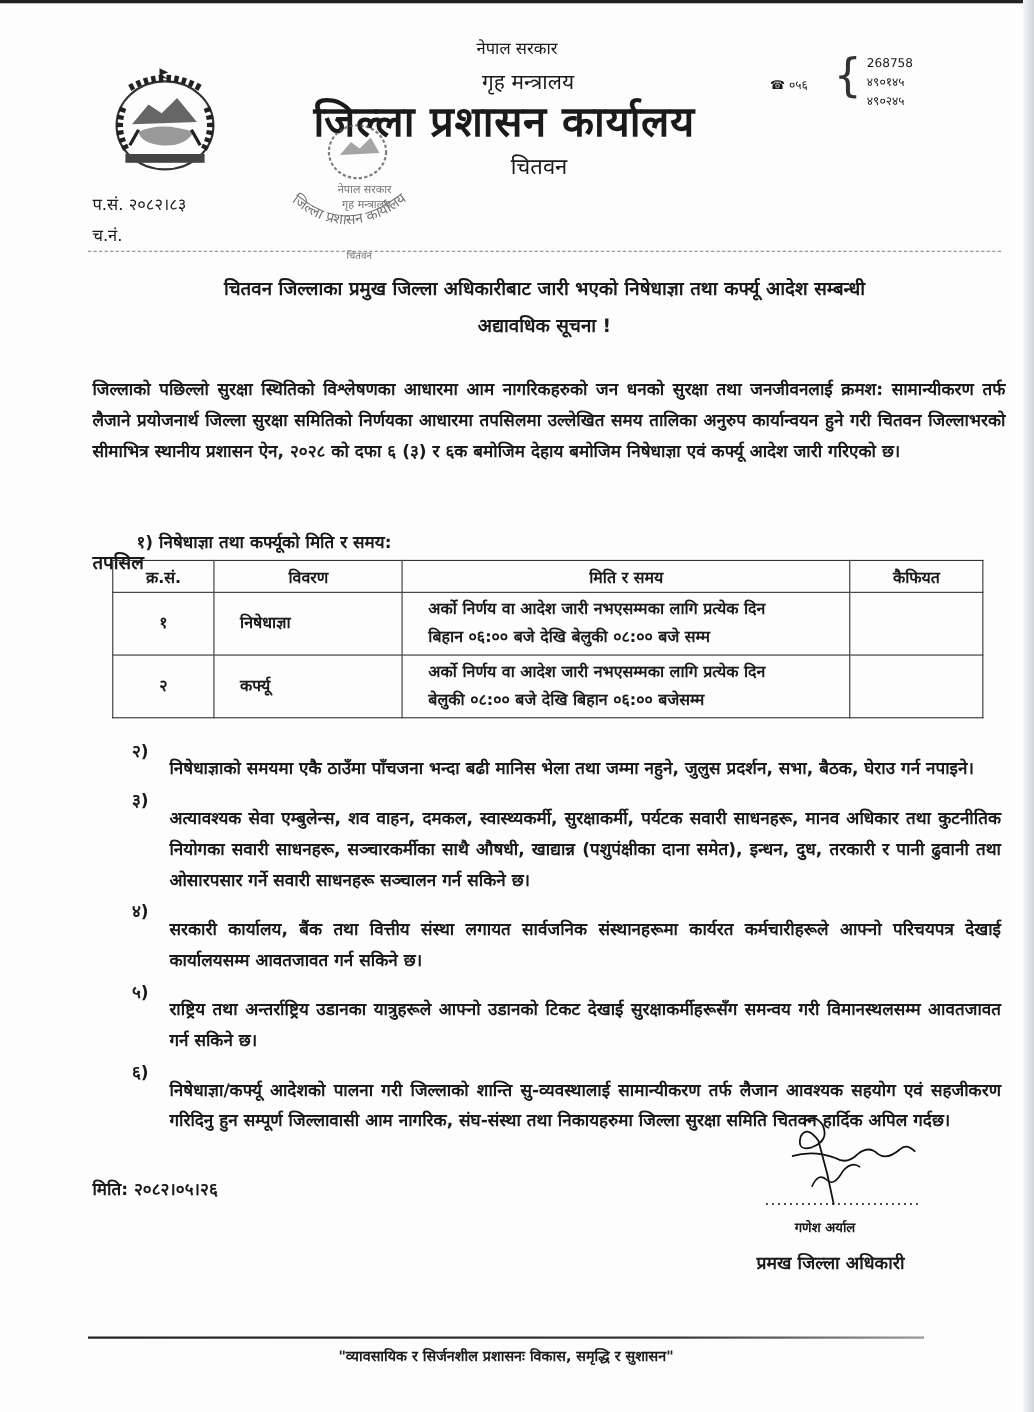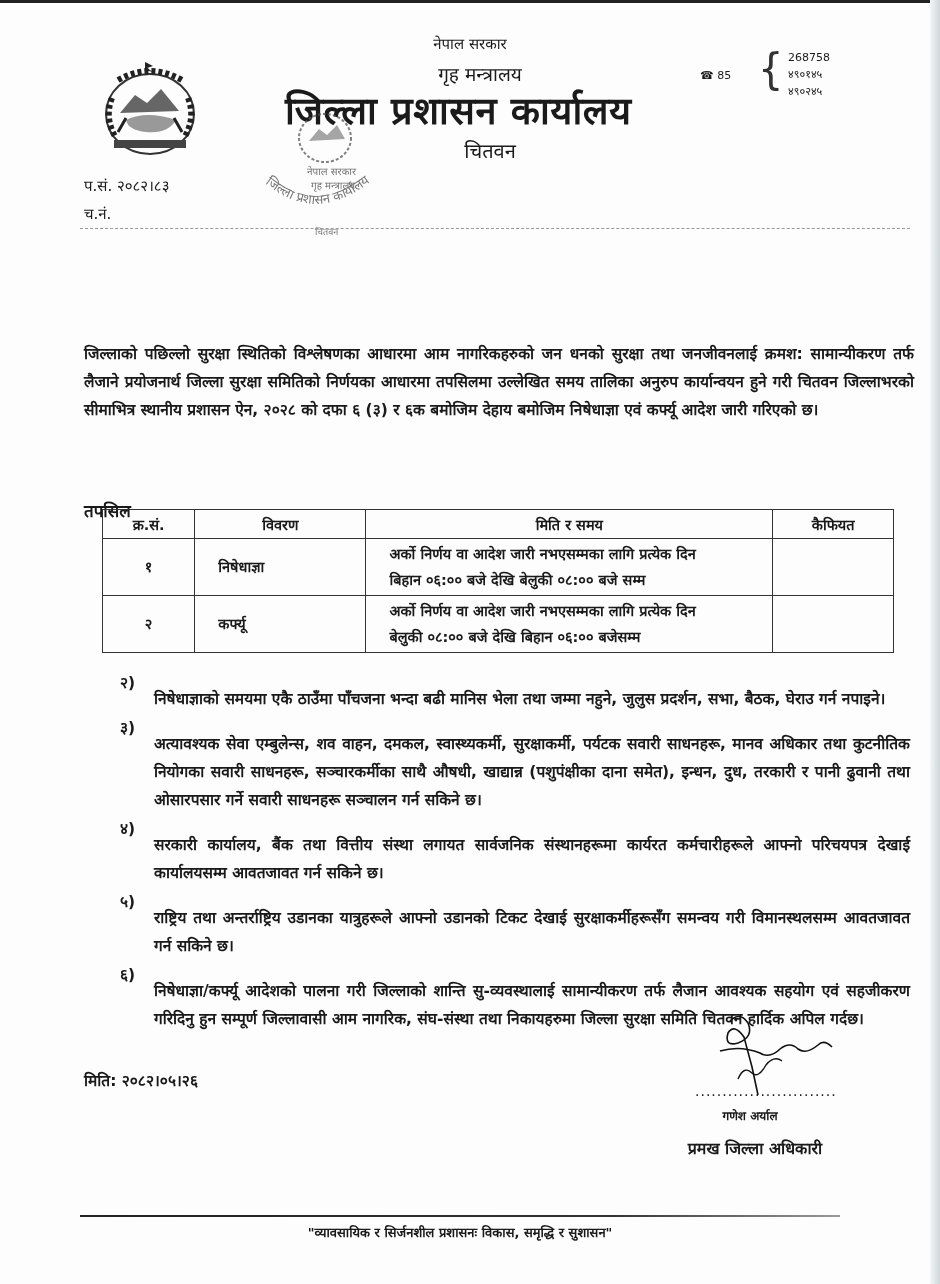--- a/index.html
+++ b/index.html
@@ -92,35 +92,43 @@
     <ellipse cx="70" cy="35" rx="26" ry="24" fill="none" stroke="#555" stroke-width="2" stroke-dasharray="3 2"></ellipse>
     <path d="M54 38 l10 -12 l8 6 l10 -10 l8 14z" fill="#888"></path>
     <text x="52" y="72" font-size="10" fill="#444" font-family="DejaVu Sans, sans-serif">नेपाल सरकार</text>
     <text x="56" y="86" font-size="10" fill="#444" font-family="DejaVu Sans, sans-serif">गृह मन्त्रालय</text>
     <path id="stampArc" d="M10 80 Q70 130 135 60" fill="none"></path>
     <text font-size="13" fill="#444" font-family="DejaVu Sans, sans-serif"><textPath href="#stampArc">जिल्ला प्रशासन कार्यालय</textPath></text>
     <text x="60" y="132" font-size="9" fill="#444" font-family="DejaVu Sans, sans-serif">चितवन</text>
   </svg>
 
   <div class="phone-block">
-    <span class="phone-prefix">☎ 85</span>
+    <span class="phone-prefix">☎ ०५६</span>
     <span class="brace">{</span>
     <div class="phone-list">
       <div>268758</div>
       <div>४९०१४५</div>
       <div>४९०२४५</div>
     </div>
   </div>
 
 
   <div class="header-rule"></div>
 
+  <div class="notice-title">
+    <div>चितवन जिल्लाका प्रमुख जिल्ला अधिकारीबाट जारी भएको निषेधाज्ञा तथा कर्फ्यू आदेश सम्बन्धी</div>
+    <div>अद्यावधिक सूचना !</div>
+  </div>
 
   <div class="intro">जिल्लाको पछिल्लो सुरक्षा स्थितिको विश्लेषणका आधारमा आम नागरिकहरुको जन धनको सुरक्षा तथा जनजीवनलाई क्रमश: सामान्यीकरण तर्फ लैजाने प्रयोजनार्थ जिल्ला सुरक्षा समितिको निर्णयका आधारमा तपसिलमा उल्लेखित समय तालिका अनुरुप कार्यान्वयन हुने गरी चितवन जिल्लाभरको सीमाभित्र स्थानीय प्रशासन ऐन, २०२८ को दफा ६ (३) र ६क बमोजिम देहाय बमोजिम निषेधाज्ञा एवं कर्फ्यू आदेश जारी गरिएको छ।</div>
   <div class="tapasil">तपसिल</div>
+  <div class="item1-head">
+    <span>१)</span>
+    <span>निषेधाज्ञा तथा कर्फ्यूको मिति र समय:</span>
+  </div>
 
   <table class="sched">
     <thead>
       <tr>
         <th class="c-sn">क्र.सं.</th>
         <th class="c-desc">विवरण</th>
         <th class="c-time">मिति र समय</th>
         <th class="c-remark">कैफियत</th>
       </tr>
     </thead>

